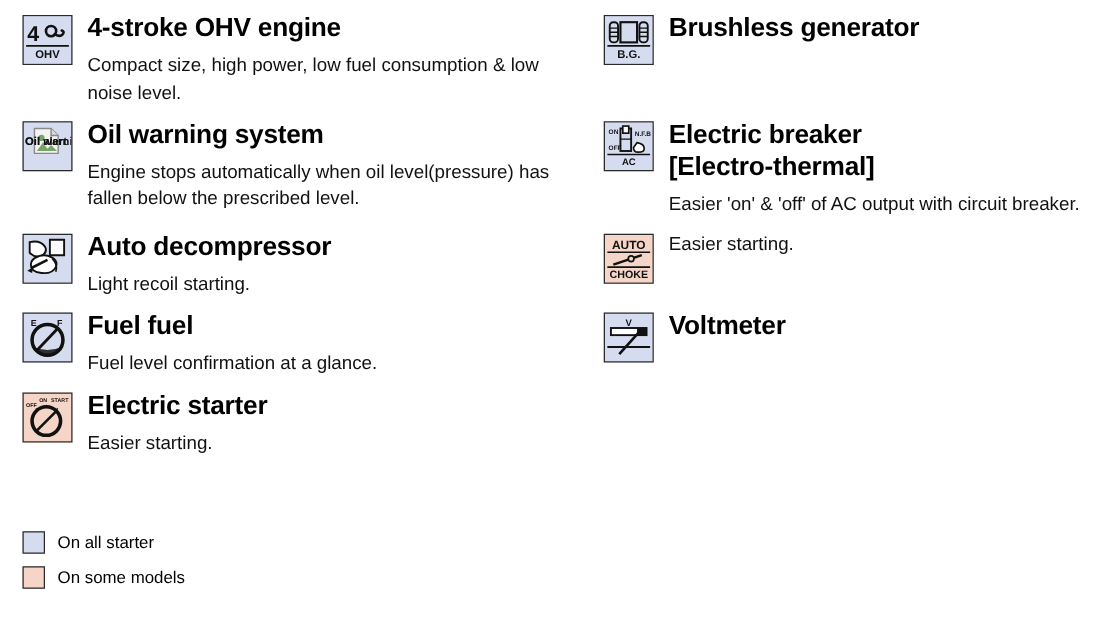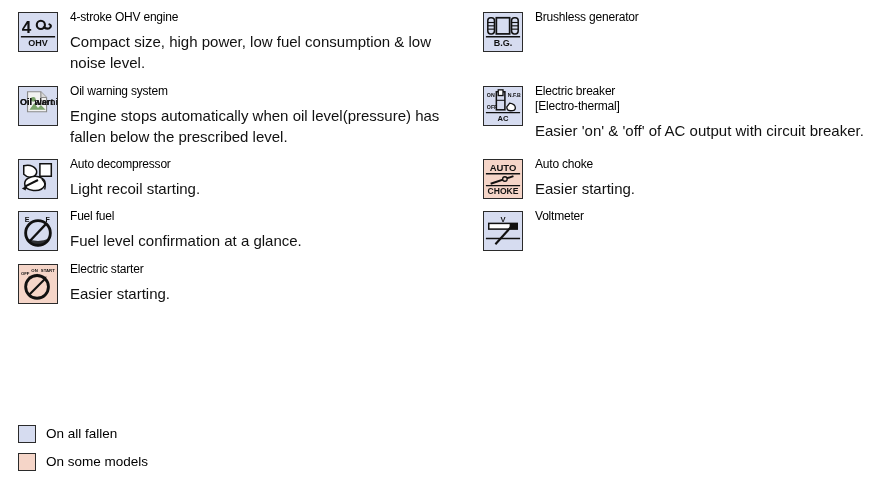--- a/index.html
+++ b/index.html
@@ -76,22 +76,22 @@
     position: absolute;
     left: 1px;
     top: 0;
   }
 
   .feature-text {
     flex: 1 1 auto;
     min-width: 0;
   }
   .feature-title {
-    font-size: 12px;
-    font-weight: normal;
+    font-size: 21px;
+    font-weight: bold;
     line-height: 1.25;
     margin: 0 0 6px 0;
     letter-spacing: -0.2px;
   }
   .feature-desc {
     font-size: 15px;
     line-height: 1.42;
     margin: 0;
     color: #111111;
   }
@@ -230,21 +230,20 @@
         <rect x="0" y="0" width="40" height="40" fill="#f5d5c8"></rect>
         <text x="20" y="12" text-anchor="middle" font-family="Liberation Sans, sans-serif" font-size="10" font-weight="bold" fill="#111">AUTO</text>
         <line x1="2" y1="14.5" x2="38" y2="14.5" stroke="#111" stroke-width="1.4"></line>
         <line x1="7" y1="25" x2="31" y2="17" stroke="#111" stroke-width="2"></line>
         <circle cx="22" cy="20" r="2.4" fill="#f5d5c8" stroke="#111" stroke-width="1.4"></circle>
         <line x1="2" y1="27" x2="38" y2="27" stroke="#111" stroke-width="1.4"></line>
         <text x="20" y="36" text-anchor="middle" font-family="Liberation Sans, sans-serif" font-size="9" font-weight="bold" fill="#111">CHOKE</text>
       </svg>
     </div>
     <div class="feature-text">
-      <p class="feature-title">Auto choke</p>
       <p class="feature-desc">Easier starting.</p>
     </div>
   </div>
 
   <div class="feature">
     <div class="feature-icon">
       <svg viewBox="0 0 40 40" xmlns="http://www.w3.org/2000/svg">
         <rect x="0" y="0" width="40" height="40" fill="#d6dcf0"></rect>
         <text x="6" y="10" font-family="Liberation Sans, sans-serif" font-size="7.5" font-weight="bold" fill="#111">E</text>
         <text x="28" y="10" font-family="Liberation Sans, sans-serif" font-size="7.5" font-weight="bold" fill="#111">F</text>
@@ -294,19 +293,19 @@
       <p class="feature-desc">Easier starting.</p>
     </div>
   </div>
 
 
 </div>
 
 <div class="legend">
   <div class="legend-row">
     <span class="legend-swatch" style="background:#d6dcf0"></span>
-    <span class="legend-label">On all fallen</span>
+    <span class="legend-label">On all starter</span>
   </div>
   <div class="legend-row">
     <span class="legend-swatch" style="background:#f5d5c8"></span>
     <span class="legend-label">On some models</span>
   </div>
 </div>
 
 </body></html>

